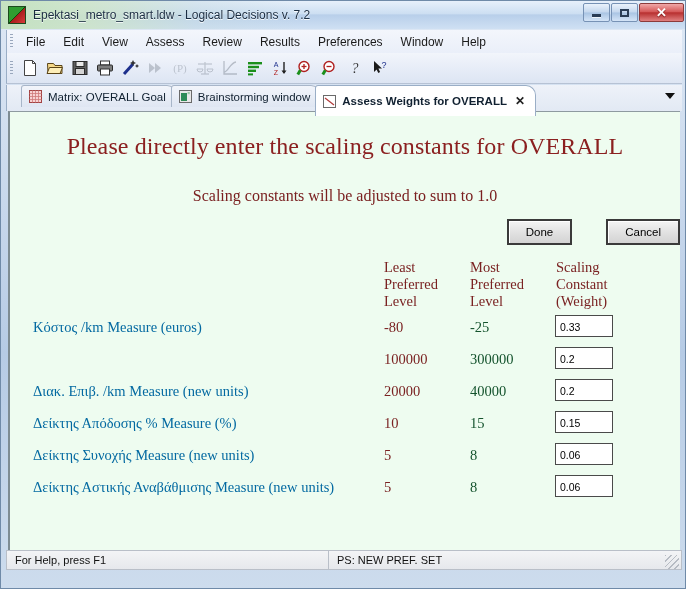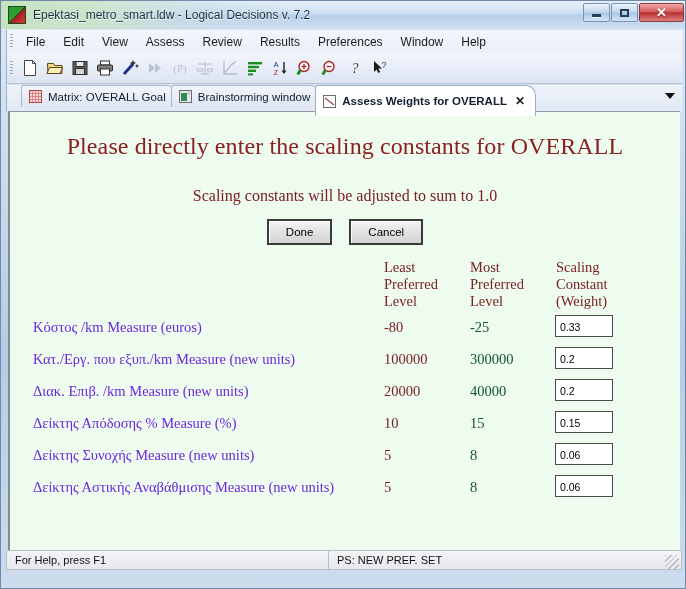--- a/index.html
+++ b/index.html
@@ -206,22 +206,22 @@
   }
   .page-subtitle {
     text-align: center;
     font-size: 16px;
     color: #7a2020;
     margin-top: 27px;
   }
 
   .btn-row {
     display: flex;
-    justify-content: center;
-    gap: 17px;
+    justify-content: flex-end;
+    gap: 34px;
     margin-top: 14px;
   }
   .dlg-btn {
     font-family: "Liberation Sans", sans-serif;
     font-size: 11.5px;
     color: #000;
     background: linear-gradient(180deg, #f4f4f4 0%, #e2e2e2 50%, #d3d3d3 100%);
     border: 2px solid #3a3a3a;
     padding: 5px 17px;
     cursor: default;
@@ -249,21 +249,21 @@
   .ch-scale { left: 546px; }
 
   .row {
     position: relative;
     height: 32px;
   }
   .r-label {
     position: absolute;
     left: 23px; top: 4px;
     font-size: 14.5px;
-    color: #6d28d9;
+    color: #0369a1;
     white-space: nowrap;
   }
   .r-least {
     position: absolute;
     left: 374px; top: 4px;
     font-size: 14.5px;
     color: #7a2222;
   }
   .r-most {
     position: absolute;
@@ -551,21 +551,20 @@
       </div>
 
       <div class="row">
         <div class="r-label">Κόστος /km Measure (euros)</div>
         <div class="r-least">-80</div>
         <div class="r-most">-25</div>
         <input class="r-weight" type="text" value="0.33" style="">
       </div>
 
       <div class="row">
-        <div class="r-label">Κατ./Εργ. που εξυπ./km Measure (new units)</div>
         <div class="r-least">100000</div>
         <div class="r-most">300000</div>
         <input class="r-weight" type="text" value="0.2" style="">
       </div>
 
       <div class="row">
         <div class="r-label">Διακ. Επιβ. /km Measure (new units)</div>
         <div class="r-least">20000</div>
         <div class="r-most">40000</div>
         <input class="r-weight" type="text" value="0.2" style="">

